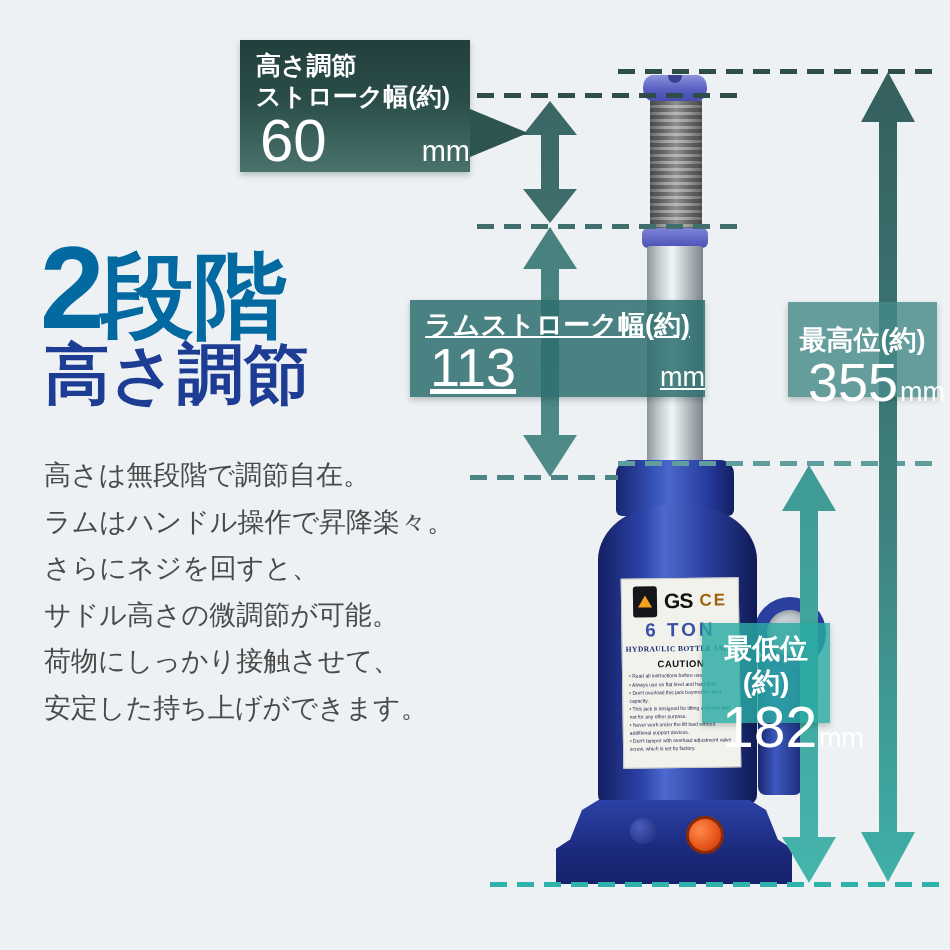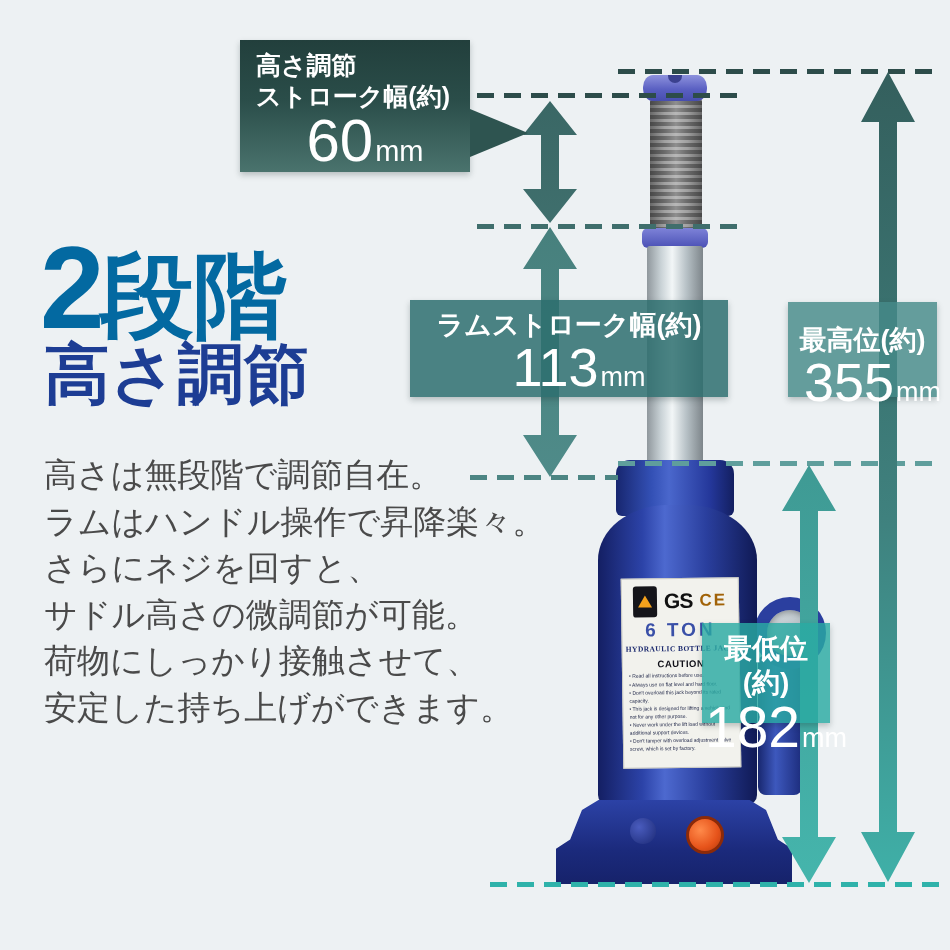--- a/index.html
+++ b/index.html
@@ -8,21 +8,21 @@
     background:#edf1f3;
     font-family:"Liberation Sans","DejaVu Sans",sans-serif;
   }
   .abs{position:absolute;}
 
   
   .title{left:40px;top:230px;color:#0369a1;font-weight:900;line-height:1;white-space:nowrap;}
   .title .num{font-size:116px;letter-spacing:-4px;}
   .title .word{font-size:93px;letter-spacing:0;}
   .title2{left:44px;top:341px;color:#1d3d94;font-weight:900;font-size:66px;line-height:1;white-space:nowrap;}
-  .desc{left:44px;top:452px;color:#4a4a4a;font-size:33px;line-height:46.5px;font-weight:500;white-space:nowrap;}
+  .desc{left:44px;top:452px;color:#4a4a4a;font-size:27px;line-height:46.5px;font-weight:500;white-space:nowrap;}
 
   
   .dash{height:5px;}
   .d-a{left:618px;top:69px;width:322px;background:repeating-linear-gradient(90deg,#2d4c4a 0 17px,transparent 17px 27px);}
   .d-b{left:477px;top:93px;width:266px;background:repeating-linear-gradient(90deg,#2d4c4a 0 17px,transparent 17px 27px);}
   .d-c{left:477px;top:224px;width:267px;background:repeating-linear-gradient(90deg,#3f6e6c 0 17px,transparent 17px 27px);}
   .d-d1{left:470px;top:475px;width:148px;background:repeating-linear-gradient(90deg,#4c8583 0 17px,transparent 17px 27px);}
   .d-d2{left:618px;top:461px;width:317px;background:repeating-linear-gradient(90deg,#5f9e9c 0 17px,transparent 17px 27px);}
   .d-e{left:490px;top:882px;width:455px;background:repeating-linear-gradient(90deg,#2fb2aa 0 17px,transparent 17px 27px);}
 
@@ -34,26 +34,26 @@
 
   
   .box{color:#fff;box-shadow:0 3px 6px rgba(20,40,40,.25);}
   .box-screw{left:240px;top:40px;width:230px;height:132px;
     background:linear-gradient(180deg,#223f3c 0%,#2a4d49 45%,#4a736d 100%);}
   .box-screw .l1{margin:10px 0 0 16px;font-size:25px;line-height:31px;font-weight:600;}
   .box-screw .l2{margin:0 0 0 16px;font-size:25px;line-height:31px;font-weight:600;}
   .screw-tail{left:470px;top:109px;width:0;height:0;
     border-top:24px solid transparent;border-bottom:24px solid transparent;
     border-left:58px solid #2e5450;}
-  .valrow{display:flex;justify-content:center;align-items:baseline;gap:2px;margin-left:20px;}
+  .valrow{display:flex;justify-content:space-between;align-items:baseline;gap:2px;margin-left:20px;}
   .box-screw .valrow{margin-top:0px;}
   .val-lg{font-size:60px;line-height:58px;font-weight:500;}
   .unit{font-size:29px;font-weight:500;}
 
-  .box-ram{left:410px;top:300px;width:318px;height:97px;background:rgba(45,110,110,0.85);text-align:center;}
+  .box-ram{left:410px;top:300px;width:295px;height:97px;background:rgba(45,110,110,0.85);text-align:center;text-decoration:underline;}
   .box-ram .lab{margin-top:9px;font-size:27px;font-weight:600;line-height:32px;}
   .box-ram .val-lg{font-size:54px;line-height:52px;}
   .box-max{left:788px;top:302px;width:149px;height:95px;background:rgba(70,138,137,0.82);text-align:center;}
   .box-max .lab{margin-top:22px;font-size:27px;font-weight:700;line-height:32px;}
   .box-max .val-lg{font-size:54px;line-height:52px;}
   .box-min{left:702px;top:623px;width:128px;height:100px;background:rgba(42,170,162,0.82);text-align:center;}
   .box-min .lab{margin-top:9px;font-size:28px;font-weight:600;line-height:34px;}
   .box-min .val-lg{font-size:57px;line-height:54px;}
   .box-min .unit,.box-max .unit,.box-ram .unit{font-size:27px;}
 

